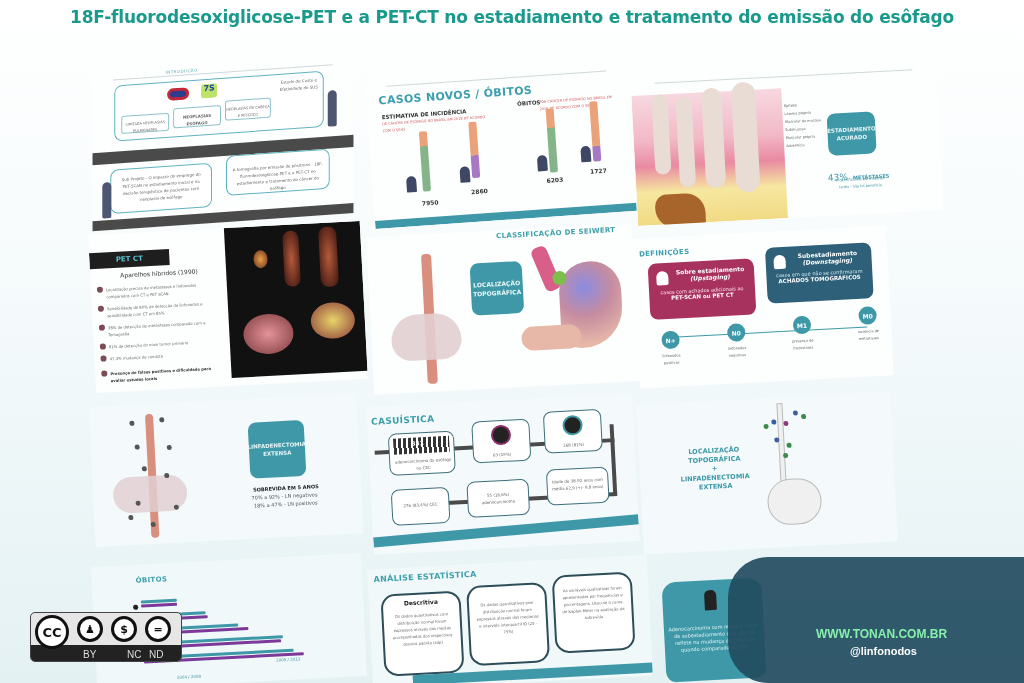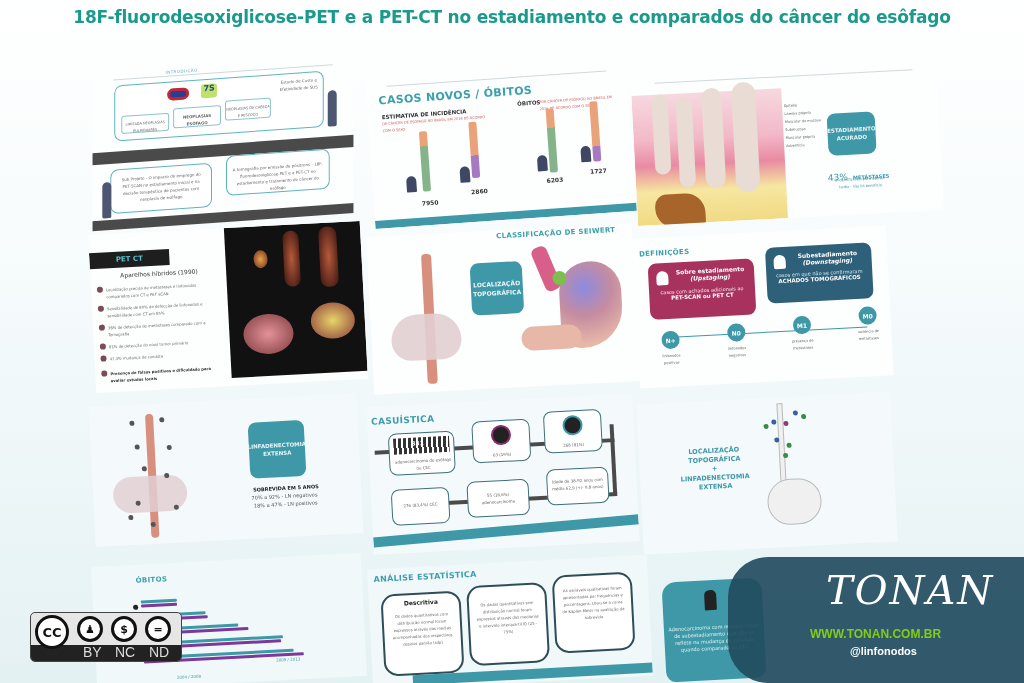--- a/index.html
+++ b/index.html
@@ -54,39 +54,39 @@
   .cc-badge {
     position: absolute; left: 30px; top: 612px; width: 152px; height: 50px;
     background: #e6e6e6; border-radius: 5px; overflow: hidden; border: 1px solid #444;
   }
   .cc-bottom { position: absolute; left: 0; right: 0; bottom: 0; height: 16px; background: #222; }
   .cc-ic {
     position: absolute; top: 3px; width: 26px; height: 26px; border-radius: 50%;
     background: #fff; border: 3px solid #111; display: flex; align-items: center; justify-content: center;
     font-weight: bold; font-size: 11px; color: #111;
   }
-  .cc-lbl { position: absolute; bottom: 1px; color: #ddd; font-size: 14px; font-family: "Liberation Sans", sans-serif; }
+  .cc-lbl { position: absolute; bottom: 1px; color: #ddd; font-size: 10px; font-family: "Liberation Sans", sans-serif; }
   .tonan {
     position: absolute; left: 728px; top: 557px; width: 296px; height: 126px;
     background: rgba(34,76,96,0.92); border-radius: 40px 0 0 40px;
   }
   .tonan-logo {
     position: absolute; left: 98px; top: 10px; color: #fff; font-family: "DejaVu Serif", serif;
     font-style: italic; font-size: 40px; letter-spacing: 2px; font-weight: normal;
   }
-  .tonan-url { position: absolute; left: 82px; top: 70px; color: #84cc16; font-size: 12px; font-weight: bold; font-family: "Liberation Sans", sans-serif; }
+  .tonan-url { position: absolute; left: 88px; top: 70px; color: #86efac; font-size: 12px; font-weight: bold; font-family: "Liberation Sans", sans-serif; }
   .tonan-handle { position: absolute; left: 122px; top: 88px; color: #fff; font-size: 11px; font-weight: bold; font-family: "Liberation Sans", sans-serif; }
 </style>
 </head>
 <body>
 
 <div class="board">
 
   <div class="title">
-    <div>18F-fluorodesoxiglicose-PET e a PET-CT no estadiamento e comparados do câncer do esôfago</div>
+    <div>18F-fluorodesoxiglicose-PET e a PET-CT no estadiamento e tratamento do emissão do esôfago</div>
   </div>
 
   <div class="slide" style="left:92px;top:64px;width:262px;height:158px;transform:rotate(-4deg) skewX(-4deg);">
     <div class="navline"></div>
     <div class="navtxt">INTRODUÇÃO</div>
     <div class="roundbox" style="left:22px;top:14px;width:210px;height:56px;">
       <div style="position:absolute;left:52px;top:6px;width:22px;height:12px;border-radius:6px;border:3px solid #c0283a;background:#2a3d8f;"></div>
       <div style="position:absolute;left:86px;top:4px;width:16px;height:14px;background:#bfe36a;border-radius:3px;color:#1b4c9a;font-size:8px;font-weight:bold;text-align:center;">7S</div>
       <div class="small" style="position:absolute;left:6px;top:30px;width:48px;height:18px;border:1px solid #8cc3cc;border-radius:3px;font-size:3.5px;text-align:center;padding-top:5px;">LIMITADA NEOPLASIAS PULMONARES</div>
       <div class="small" style="position:absolute;left:58px;top:26px;width:48px;height:20px;border:1px solid #8cc3cc;border-radius:3px;font-size:4px;text-align:center;padding-top:5px;font-weight:bold;">NEOPLASIAS ESÔFAGO</div>
@@ -345,23 +345,22 @@
     <div style="position:absolute;left:4px;top:44px;width:92px;font-size:5px;color:#d9f1f4;text-align:center;line-height:7px;">Adenocarcinoma com número maior de subestadiamento que não se reflete na mudança de conduta quando comparado ao CEC</div>
   </div>
 
   <div class="cc-badge">
     <div class="cc-bottom"></div>
     <div class="cc-ic" style="left:4px;width:34px;height:34px;top:2px;font-size:13px;">CC</div>
     <div class="cc-ic" style="left:46px;">♟</div>
     <div class="cc-ic" style="left:80px;">$</div>
     <div class="cc-ic" style="left:114px;">=</div>
     <div class="cc-lbl" style="left:52px;">BY</div>
-    <div class="cc-lbl" style="left:84px;">NC</div>
+    <div class="cc-lbl" style="left:96px;">NC</div>
     <div class="cc-lbl" style="left:118px;">ND</div>
   </div>
 
   <div class="tonan">
-    <div class="tonan-logo">TONAN</div>
     <div class="tonan-url">WWW.TONAN.COM.BR</div>
     <div class="tonan-handle">@linfonodos</div>
   </div>
 
 </div>
 
 </body></html>

